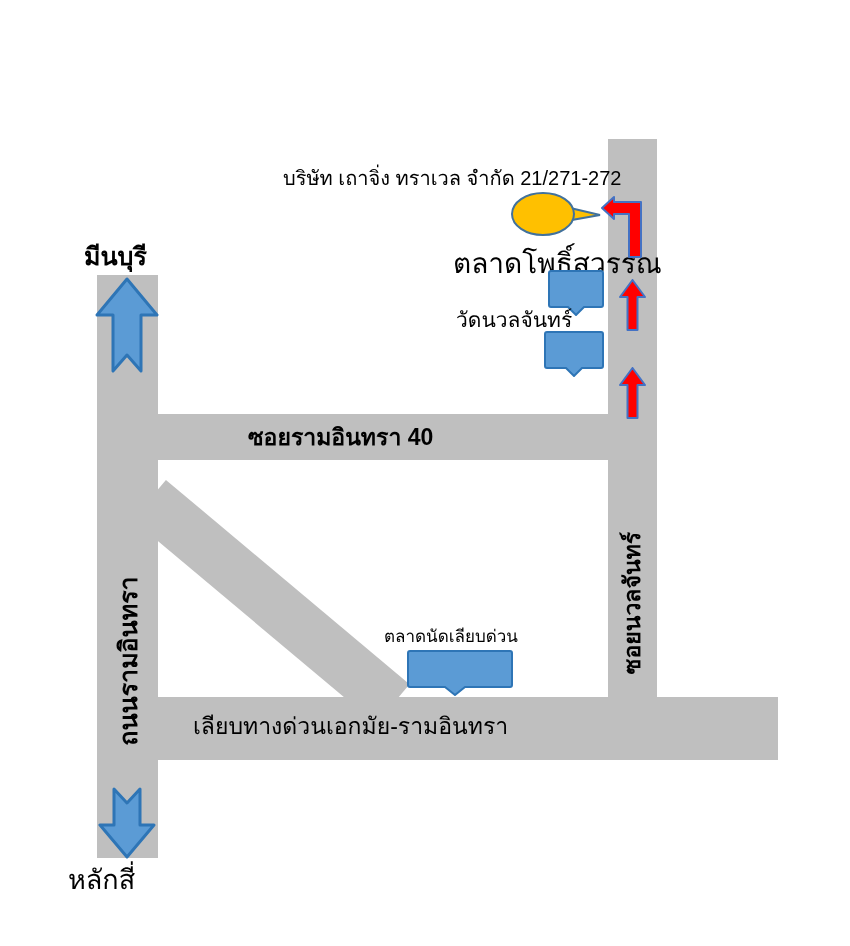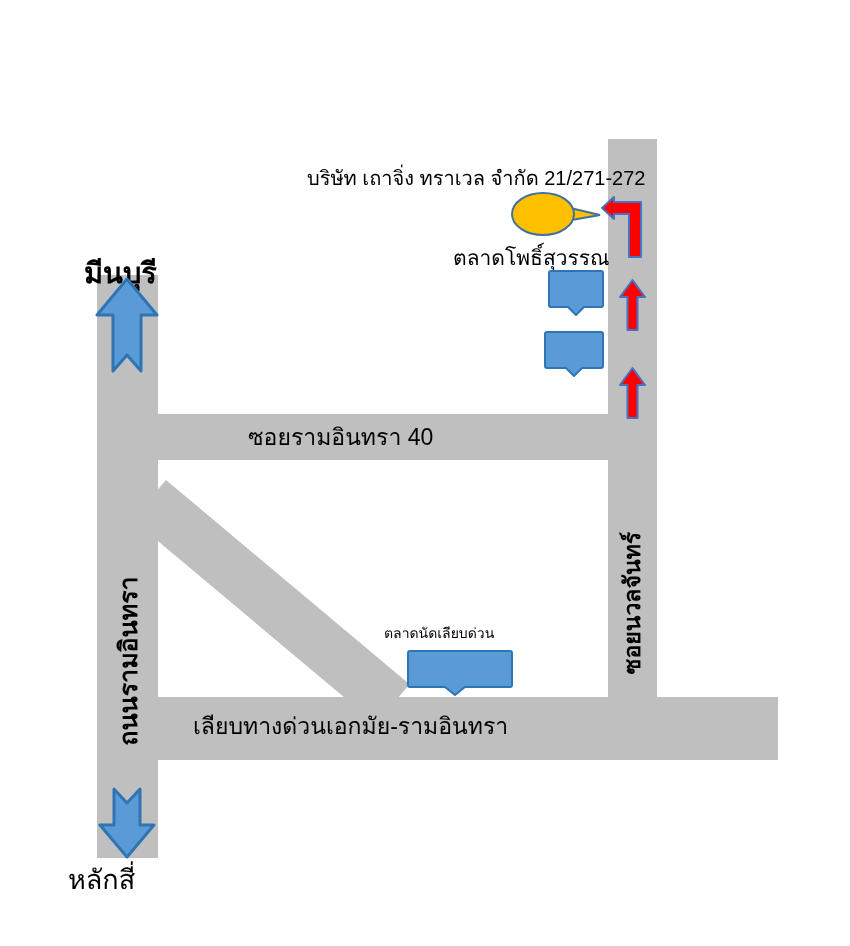--- a/index.html
+++ b/index.html
@@ -7,27 +7,27 @@
     position:relative;
     width:850px;height:946px;
     background:#ffffff;
     font-family:"Liberation Sans", sans-serif;
     color:#000;
     overflow:hidden;
   }
   .road{position:absolute;background:#BFBFBF;}
   .road-diag{transform:rotate(40deg);}
   .lbl{position:absolute;white-space:nowrap;color:#000;}
-  .lbl-company{left:283px;top:162px;font-size:20px;margin-left:24px;}
-  .lbl-minburi{left:84px;top:236px;font-size:29px;font-weight:bold;margin-top:14px;}
+  .lbl-company{left:283px;top:162px;font-size:20px;}
+  .lbl-minburi{left:84px;top:236px;font-size:25px;font-weight:bold;}
   .lbl-laksi{left:68px;top:858px;font-size:27px;font-weight:normal;}
-  .lbl-pho-suwan{left:453px;top:241px;font-size:21px;}
+  .lbl-pho-suwan{left:453px;top:241px;font-size:28px;}
   .lbl-wat-nuanchan{left:456px;top:303px;font-size:21px;}
-  .lbl-liap-duan-market{left:384px;top:622px;font-size:14px;}
-  .lbl-soi-ramintra40{left:248px;top:419px;font-size:23px;font-weight:normal;}
+  .lbl-liap-duan-market{left:384px;top:622px;font-size:17px;}
+  .lbl-soi-ramintra40{left:248px;top:419px;font-size:23px;font-weight:bold;}
   .lbl-expressway{left:193px;top:708px;font-size:23px;font-weight:normal;}
   .lbl-vert{transform:translate(-50%,-50%) rotate(-90deg);font-weight:bold;}
   .lbl-thanon-ramintra{left:128px;top:661px;font-size:25px;}
   .lbl-soi-nuanchan{left:632px;top:603px;font-size:23px;}
   .marker{position:absolute;}
   svg{display:block;}
 </style>
 </head>
 <body>
 
@@ -52,20 +52,21 @@
     </svg>
   </div>
 
   <div class="lbl lbl-pho-suwan">ตลาดโพธิ์สุวรรณ</div>
   <div class="marker" style="left:548px;top:270px;">
     <svg width="56" height="46" viewBox="0 0 56 46">
       <path d="M3,1 H53 Q55,1 55,3 V35 Q55,37 53,37 H36 L28,45 L20,37 H3 Q1,37 1,35 V3 Q1,1 3,1 Z" fill="#5B9BD5" stroke="#2E75B6" stroke-width="2"></path>
     </svg>
   </div>
 
+  <div class="lbl lbl-wat-nuanchan">วัดนวลจันทร์</div>
   <div class="marker" style="left:544px;top:331px;">
     <svg width="60" height="46" viewBox="0 0 60 46">
       <path d="M3,1 H57 Q59,1 59,3 V35 Q59,37 57,37 H38 L30,45 L22,37 H3 Q1,37 1,35 V3 Q1,1 3,1 Z" fill="#5B9BD5" stroke="#2E75B6" stroke-width="2"></path>
     </svg>
   </div>
 
   <div class="lbl lbl-liap-duan-market">ตลาดนัดเลียบด่วน</div>
   <div class="marker" style="left:407px;top:650px;">
     <svg width="106" height="46" viewBox="0 0 106 46">
       <path d="M3,1 H103 Q105,1 105,3 V35 Q105,37 103,37 H58 L48,45 L38,37 H3 Q1,37 1,35 V3 Q1,1 3,1 Z" fill="#5B9BD5" stroke="#2E75B6" stroke-width="2"></path>

